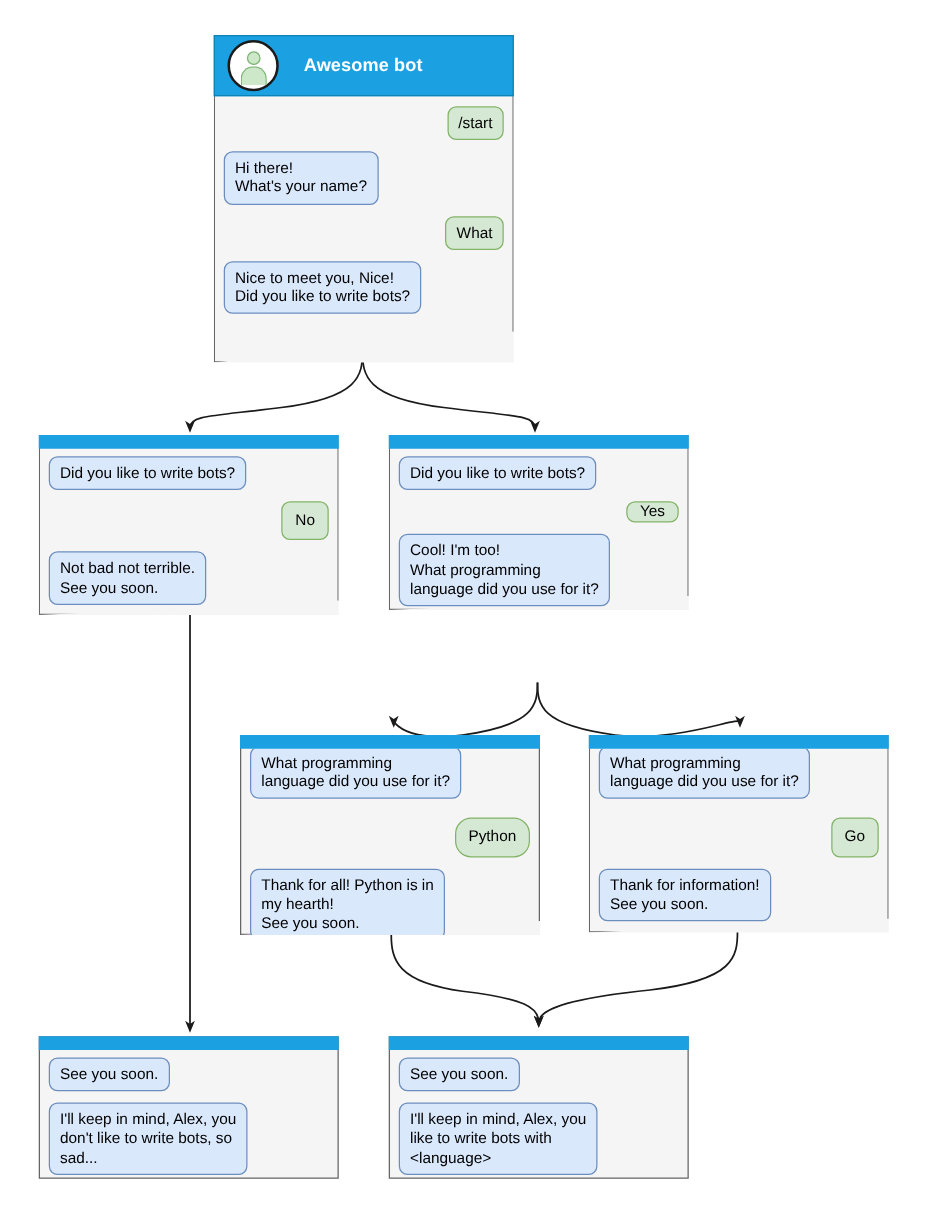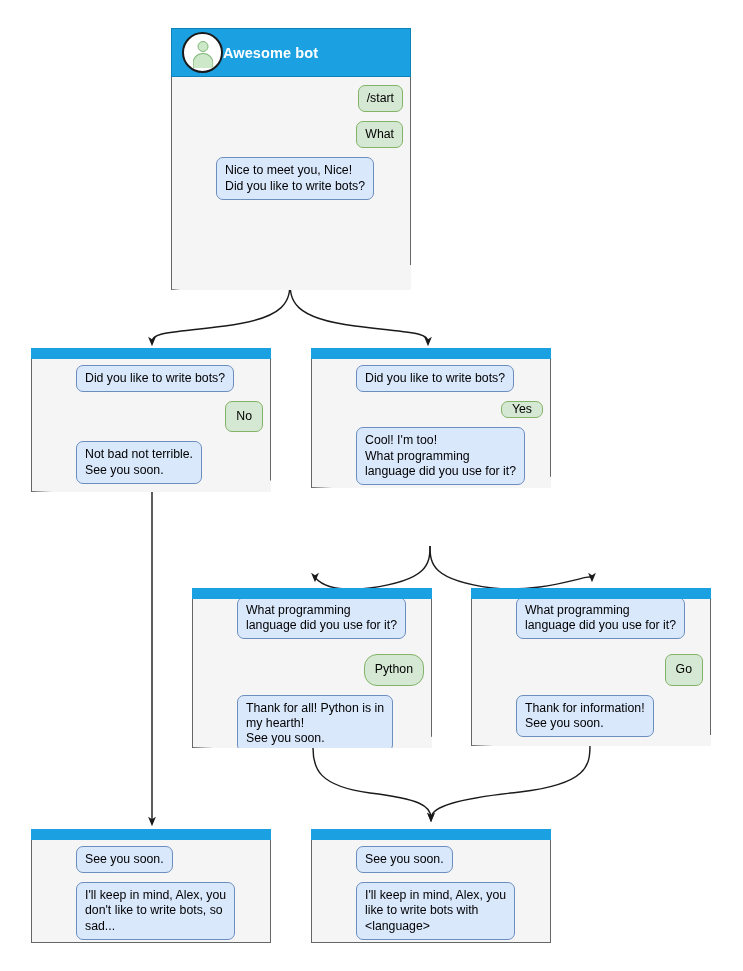--- a/index.html
+++ b/index.html
@@ -37,21 +37,21 @@
     overflow:hidden;
   }
 
   
   .card.root .hdr{height:49px;border:1px solid #0d82b7;}
   .card.root .body{top:49px;}
   .card.mini .hdr{height:11px;}
   .card.mini .body{top:11px;}
 
   .hdr-inner{
-    display:flex;align-items:center;height:100%;padding-left:10px;gap:0;
+    display:flex;align-items:center;height:100%;padding-left:10px;gap:20px;
   }
   .avatar{
     width:37px;height:37px;border-radius:50%;
     background:#ffffff;border:2px solid #1a1a1a;
     display:flex;align-items:center;justify-content:center;
     flex:0 0 auto;position:relative;
   }
   .avatar .head{
     position:absolute;top:7px;left:50%;transform:translateX(-50%);
     width:11px;height:11px;border-radius:50%;
@@ -72,21 +72,20 @@
   .msgs{position:relative;padding:8px 8px 0 8px;}
   .bubble{
     border-radius:7px;
     font-size:12.3px;line-height:15.2px;
     color:#000000;
     padding:5px 8px 5px 8px;
     box-sizing:border-box;
     display:inline-block;
     white-space:pre-line;
     margin-bottom:9px;
-    margin-left:37px;
   }
   .bubble.bot{
     background:#dae8fc;border:1px solid #6c8ebf;
     float:left;clear:both;
   }
   .bubble.user{
     background:#d5e8d4;border:1px solid #82b366;
     float:right;clear:both;
     text-align:left;
   }
@@ -127,20 +126,22 @@
         <div class="avatar">
           <span class="head"></span>
           <span class="torso"></span>
         </div>
         <div class="bot-title">Awesome bot</div>
       </div>
     </div>
     <div class="body" style="height:213px;">
       <div class="msgs">
         <div class="bubble user">/start</div>
+        <div class="bubble bot">Hi there!
+What's your name?</div>
         <div class="bubble user">What</div>
         <div class="bubble bot">Nice to meet you, Nice!
 Did you like to write bots?</div>
       </div>
     </div>
   </div>
 
   <div class="card mini" style="left:31px;top:348px;width:240px;height:144px;">
     <div class="skewbg" style="clip-path:polygon(0 0, 100% 0, 100% 92%, 0 100%);"></div>
     <div class="hdr"></div>

